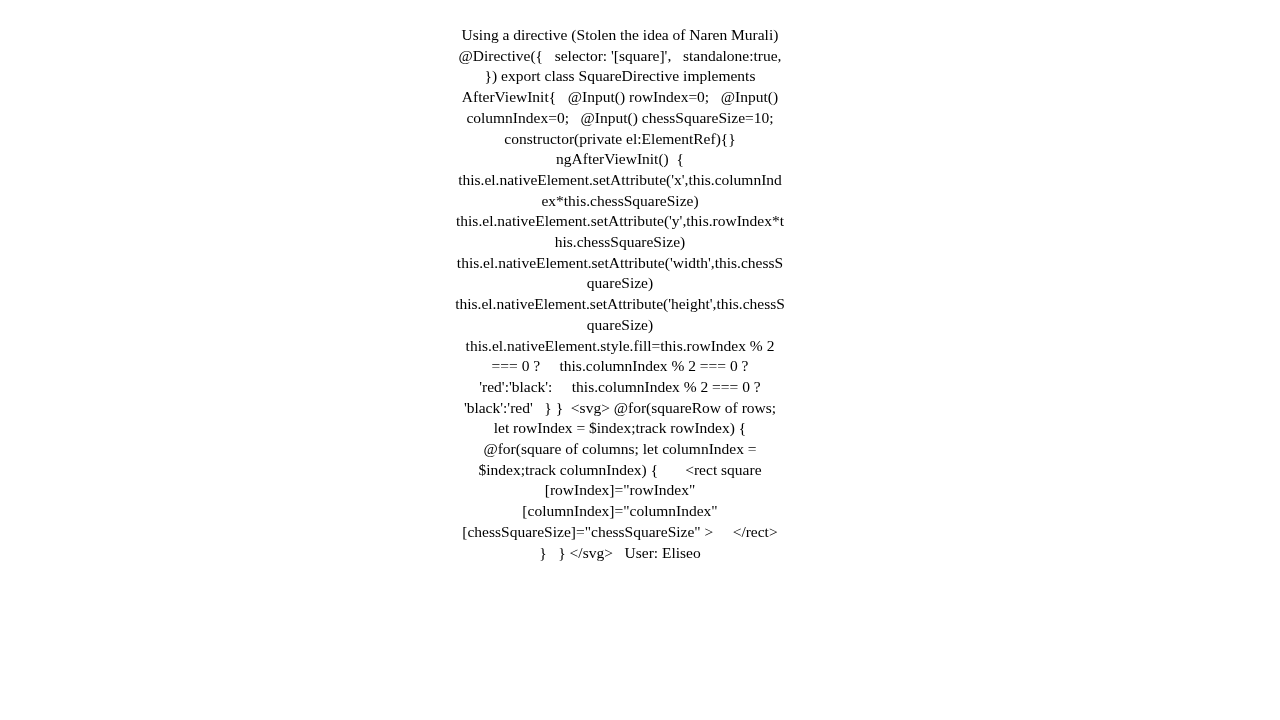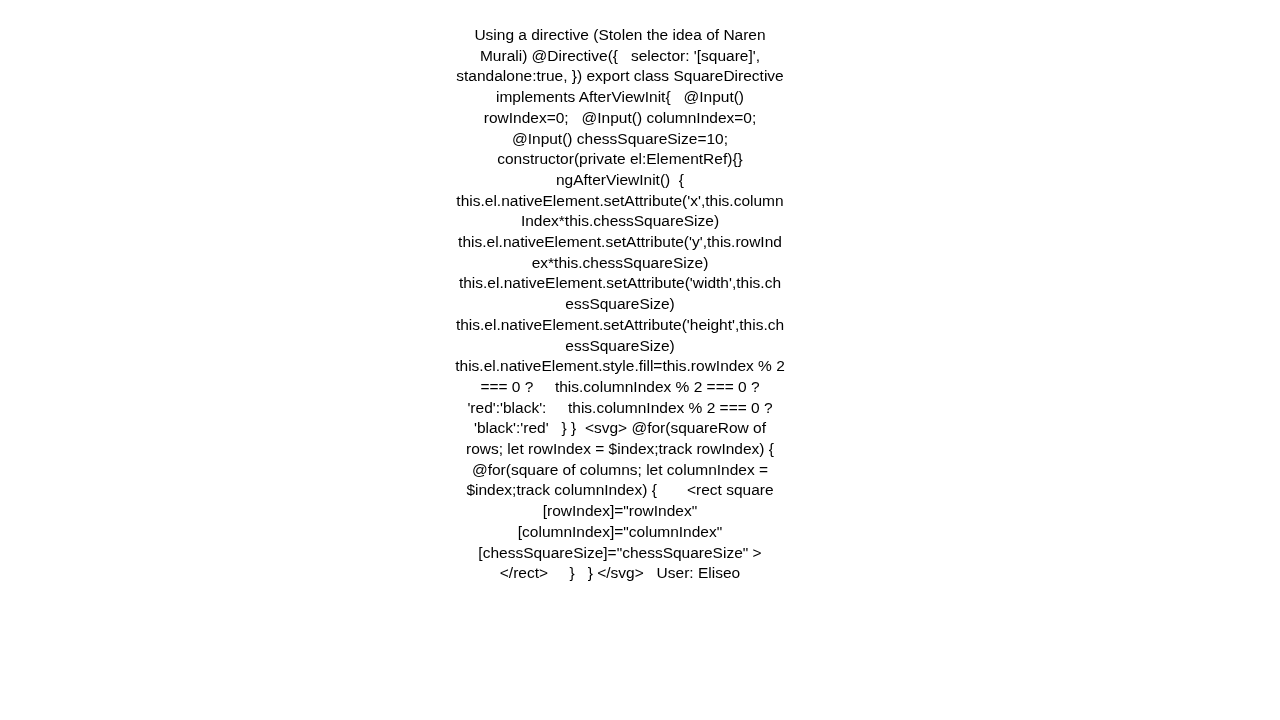--- a/index.html
+++ b/index.html
@@ -22,21 +22,21 @@
     position: relative;
   }
 
   .text-block {
     position: absolute;
     left: 455px;
     top: 25px;
     width: 330px;
     text-align: center;
     color: #000000;
-    font-family: Liberation Sans, sans-serif;
+    font-family: Liberation Serif, serif;
     font-size: 15.5px;
     line-height: 20.7px;
     
     white-space: pre-wrap;
     word-wrap: break-word;
     overflow-wrap: break-word;
     -webkit-font-smoothing: antialiased;
   }
 </style>
 </head>

